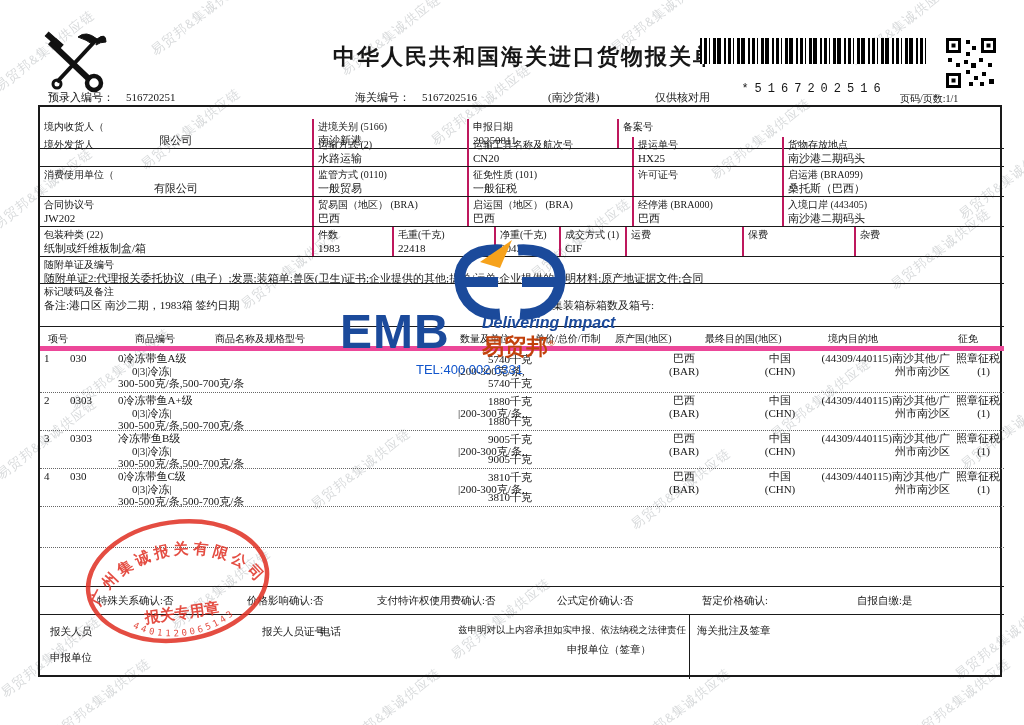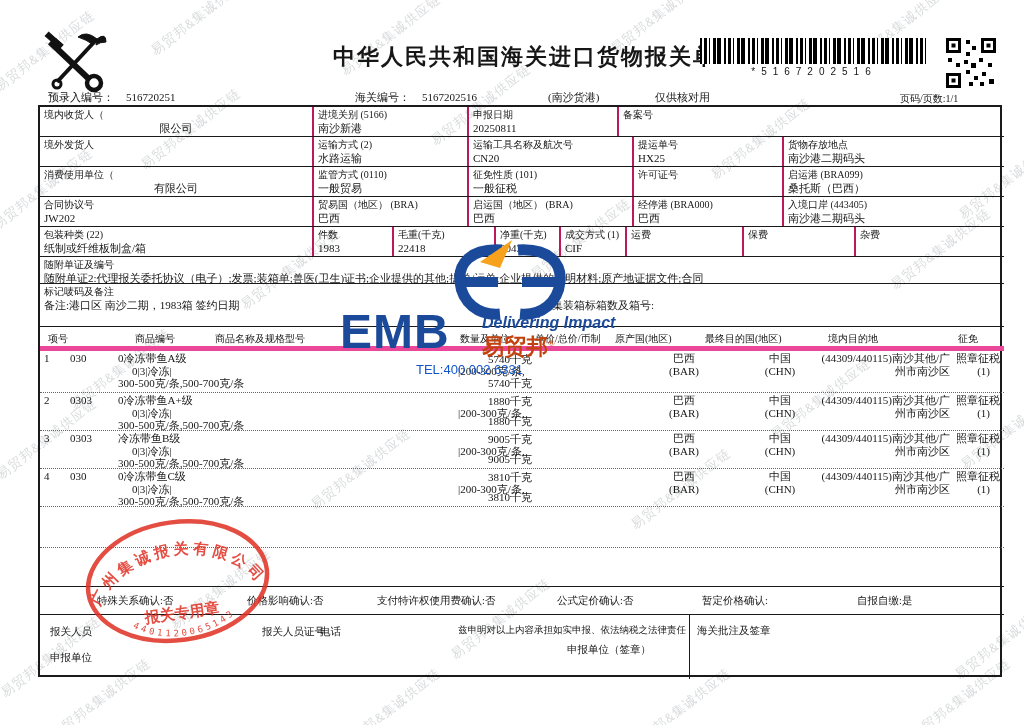--- a/index.html
+++ b/index.html
@@ -19,23 +19,23 @@
     position:absolute;left:333px;top:42px;font-size:22px;font-weight:bold;
     letter-spacing:2px;z-index:2;
   }
   .barcode{
     position:absolute;left:700px;top:38px;width:228px;height:26px;z-index:2;
     background-image:repeating-linear-gradient(90deg,
       #000 0 2px,#fff 2px 4px,#000 4px 7px,#fff 7px 9px,#000 9px 10px,
       #fff 10px 13px,#000 13px 16px,#fff 16px 17px,#000 17px 21px,#fff 21px 24px);
   }
   .barcode-text{
-    position:absolute;left:700px;top:66px;width:228px;text-align:center;z-index:2;
-    font-family:Liberation Sans, sans-serif;
-    font-size:10px;letter-spacing:6px;white-space:nowrap;
+    position:absolute;left:700px;top:82px;width:228px;text-align:center;z-index:2;
+    font-family:Liberation Mono, monospace;
+    font-size:12px;letter-spacing:6px;white-space:nowrap;
   }
   .sub{position:absolute;font-size:11px;z-index:2;white-space:nowrap;}
   .sub .v{margin-left:12px;text-align:right;}
   .pageinfo{position:absolute;left:900px;top:92px;font-size:10px;z-index:2;}
   
   .form{
     position:absolute;left:38px;top:105px;width:964px;height:572px;
     border:2px solid #1a1a1a;box-sizing:border-box;z-index:2;
   }
   .r{position:absolute;left:0;width:964px;box-sizing:border-box;
@@ -184,21 +184,21 @@
 </span>
 <span class="sub" style="left:355px;top:90px">
   <span>海关编号：</span><span class="v">5167202516</span>
 </span>
 <span class="sub" style="left:548px;top:90px">(南沙货港)</span>
 <span class="sub" style="left:655px;top:90px">仅供核对用</span>
 <span class="pageinfo">页码/页数:1/1</span>
 
 <div class="form">
 
-  <div class="r" style="top:0;height:30px">
+  <div class="r" style="top:12px;height:30px">
     <div class="cell first w0">
       <span class="lbl">境内收货人（</span>
       <span class="val center">限公司</span>
     </div>
     <div class="cell w1">
       <span class="lbl">进境关别 (5166)</span>
       <span class="val">南沙新港</span>
     </div>
     <div class="cell w3">
       <span class="lbl">申报日期</span>

